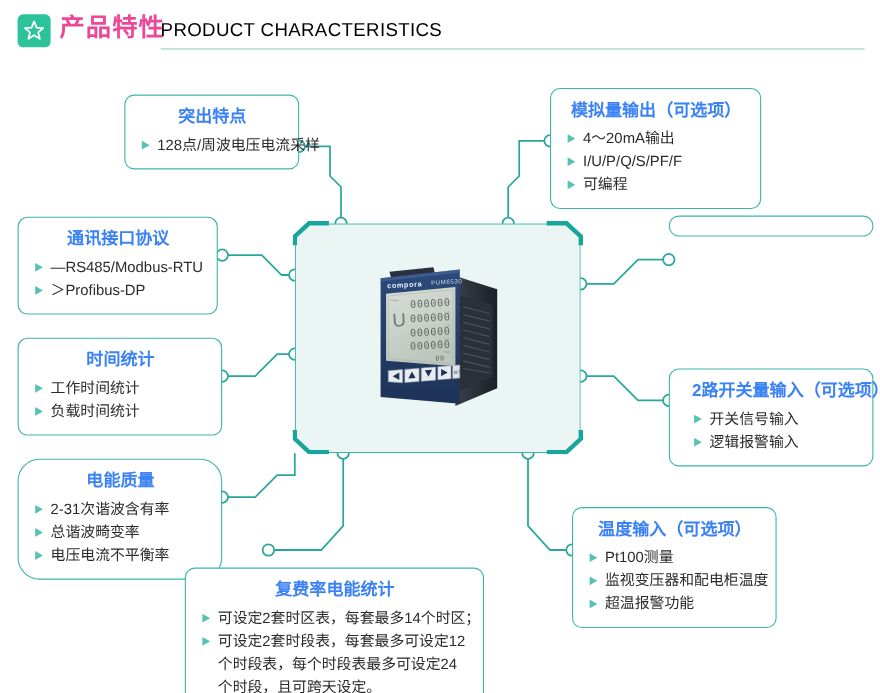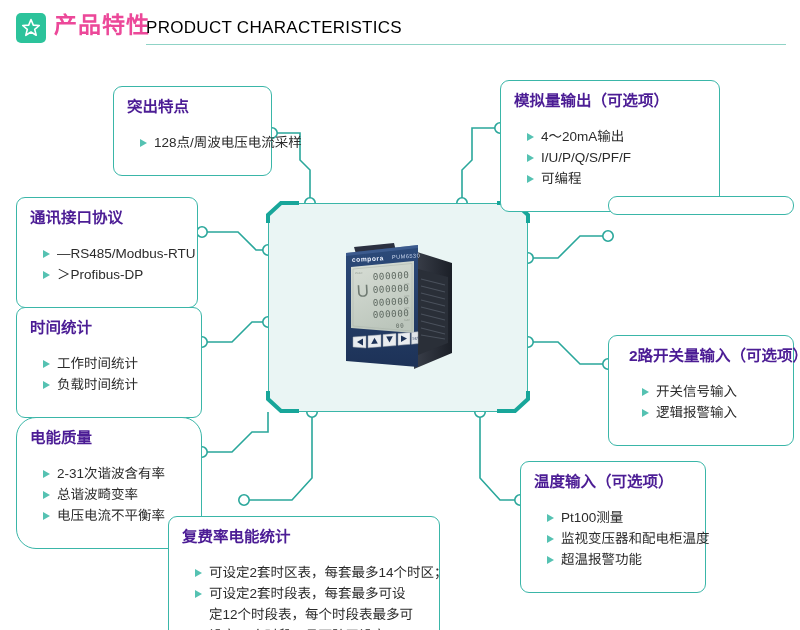--- a/index.html
+++ b/index.html
@@ -74,28 +74,29 @@
     position: absolute;
     box-sizing: border-box;
     border: 1.4px solid #3ab6a8;
     border-radius: 9px;
     background: #ffffff;
     padding: 8px 12px 9px 13px;
   }
   .fbox-title {
     font-size: 15.5px;
     font-weight: bold;
-    color: #4c1d95;
+    color: #3b82f6;
     line-height: 24px;
     white-space: nowrap;
     margin-bottom: 1px;
+    text-align: center;
   }
   .fbox-list {
     list-style: none;
-    margin: 13px;
+    margin: 2px;
     padding: 0;
   }
   .fbox-list li {
     position: relative;
     font-size: 13.5px;
     color: #2b2b2b;
     line-height: 21px;
     padding-left: 14px;
     white-space: nowrap;
   }
@@ -294,21 +295,21 @@
     </g>
   </svg>
 
   <div class="fbox" style="left:113px; top:86px; width:159px;">
     <div class="fbox-title">突出特点</div>
     <ul class="fbox-list">
       <li><span class="bullet"></span><span>128点/周波电压电流采样</span></li>
     </ul>
   </div>
 
-  <div class="fbox" style="left:500px; top:80px; width:220px;">
+  <div class="fbox" style="left:500px; top:80px; width:192px;">
     <div class="fbox-title">模拟量输出（可选项）</div>
     <ul class="fbox-list">
       <li><span class="bullet"></span><span>4～20mA输出</span></li>
       <li><span class="bullet"></span><span>I/U/P/Q/S/PF/F</span></li>
       <li><span class="bullet"></span><span>可编程</span></li>
     </ul>
   </div>
 
   <div class="fbox" style="left:16px; top:197px; width:182px;">
     <div class="fbox-title">通讯接口协议</div>

